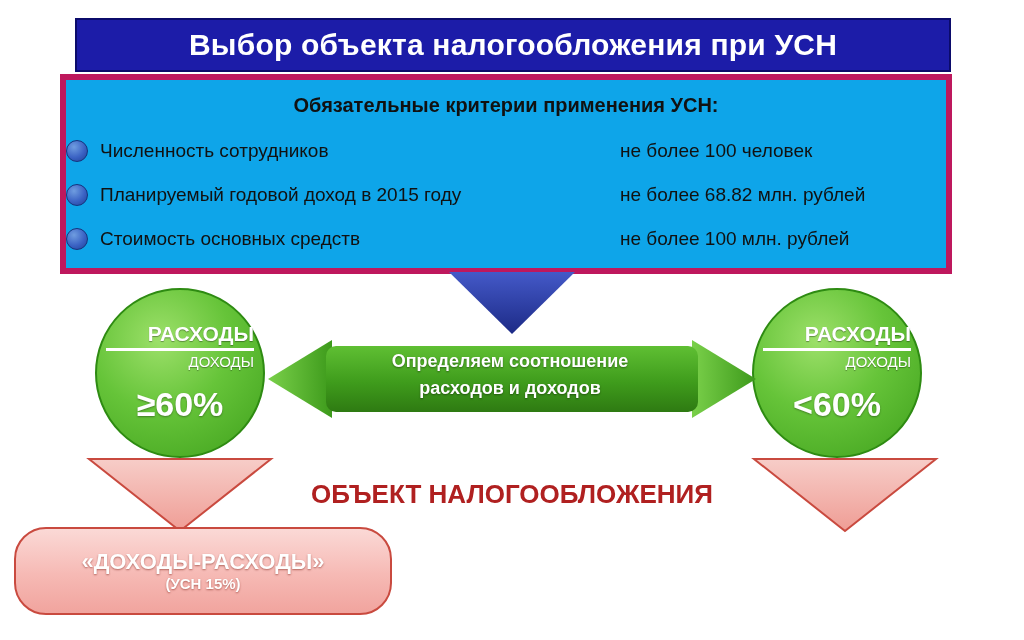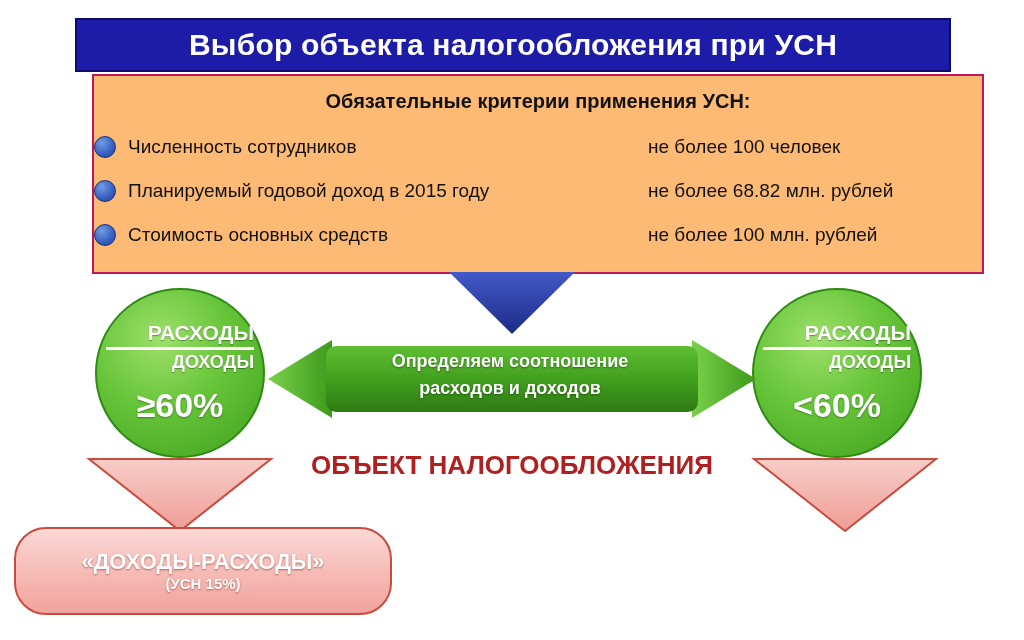--- a/index.html
+++ b/index.html
@@ -39,24 +39,23 @@
     white-space: nowrap;
   }
 
   
   .criteria-panel {
     position: absolute;
     left: 60px;
     top: 74px;
     width: 892px;
     height: 200px;
-    background: #fdba74;
-    border: 2px solid #be185d;
+    background: #0ea5e9;
+    border: 6px solid #be185d;
     box-sizing: border-box;
-    margin-left: 32px;
   }
   .criteria-heading {
     text-align: center;
     font-size: 20px;
     font-weight: bold;
     color: #111111;
     margin-top: 14px;
   }
   .criteria-list {
     margin-top: 12px;
@@ -126,22 +125,22 @@
     line-height: 1.1;
     text-shadow: 0 1px 1px rgba(0,0,0,.35);
   }
   .frac .bar {
     width: 148px;
     height: 3px;
     background: #ffffff;
     margin: 3px 0;
   }
   .frac .den {
-    font-size: 18px;
-    font-weight: bold;
+    font-size: 15px;
+    font-weight: normal;
     color: #ffffff;
     line-height: 1.1;
     text-shadow: 0 1px 1px rgba(0,0,0,.35);
   }
   .pct {
     font-size: 34px;
     font-weight: bold;
     color: #ffffff;
     margin-top: 8px;
     text-shadow: 0 1px 2px rgba(0,0,0,.35);
@@ -175,21 +174,21 @@
     width: 190px;
     height: 80px;
   }
   .red-arrow.left  { left: 85px;  top: 455px; }
   .red-arrow.right { left: 750px; top: 455px; }
 
   
   .object-title {
     position: absolute;
     left: 0;
-    top: 450px;
+    top: 479px;
     width: 1024px;
     text-align: center;
     font-size: 26px;
     font-weight: bold;
     color: #b02020;
   }
 
   
   .bottom-box {
     position: absolute;

